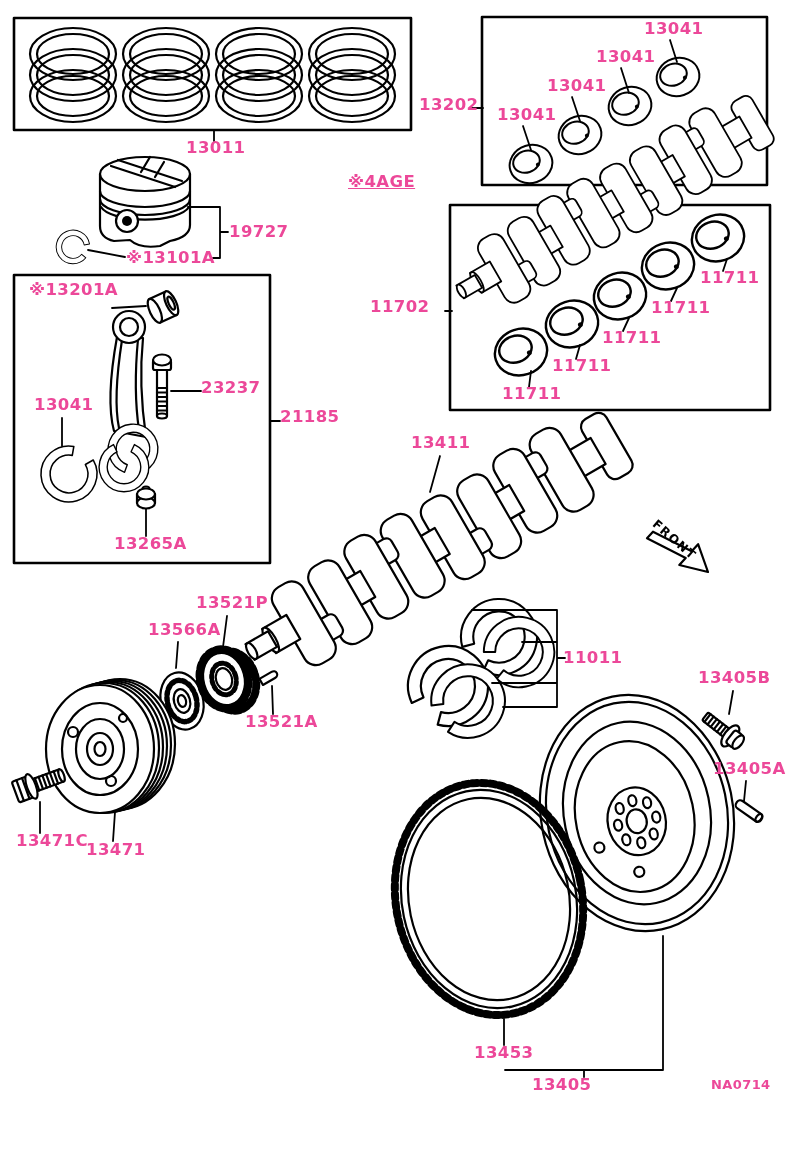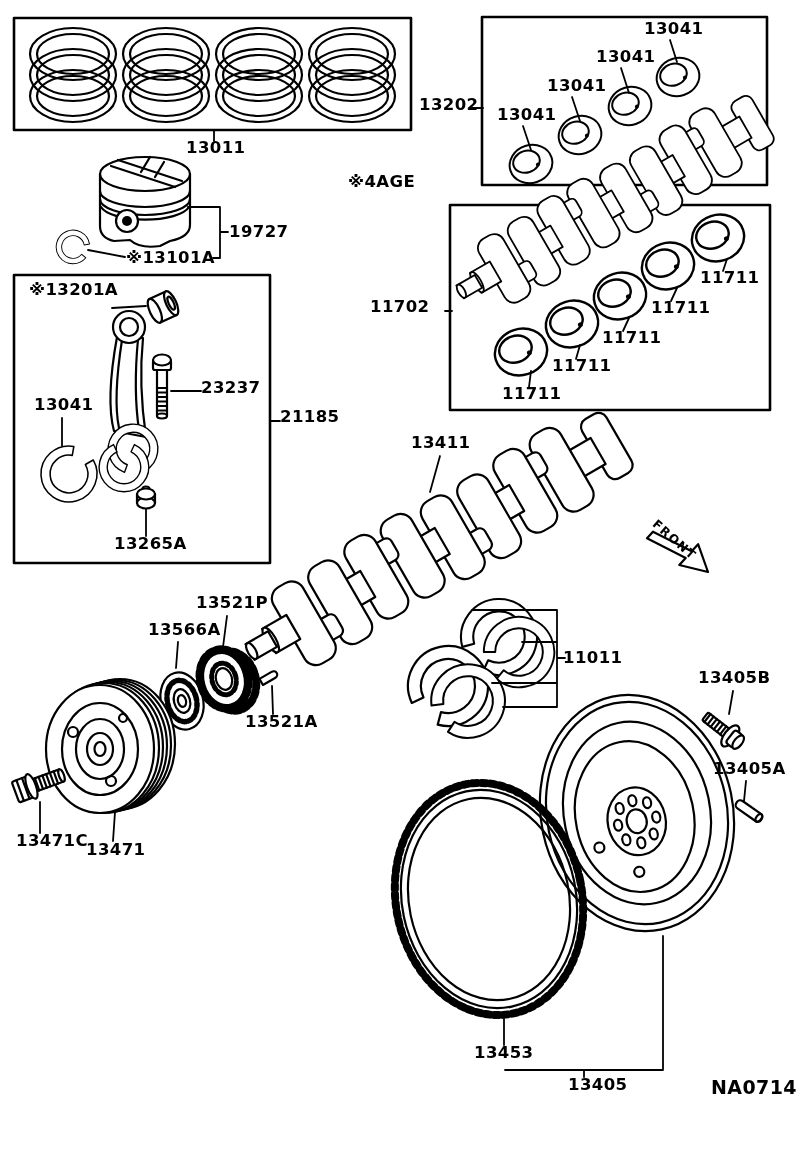--- a/index.html
+++ b/index.html
@@ -1,22 +1,22 @@
 <!DOCTYPE html>
 <html><head>
 <meta charset="utf-8">
 <style>
   html,body{margin:0;padding:0;background:#fff;}
   #stage{position:relative;width:800px;height:1152px;background:#fff;overflow:hidden;
          font-family:"DejaVu Sans","Liberation Sans",sans-serif;}
   #art{position:absolute;left:0;top:0;}
   .lbl{position:absolute;font-weight:bold;font-size:16.5px;letter-spacing:.4px;
-       color:#000000;white-space:nowrap;line-height:1;}
-  .lbl.sm{font-size:19px;}
-  .underline{}
+       color:#ec4899;white-space:nowrap;line-height:1;}
+  .lbl.sm{font-size:13px;}
+  .underline{text-decoration:underline;}
   .front{position:absolute;left:659px;top:517px;transform:rotate(41deg);
          transform-origin:0 0;font-weight:bold;font-size:12px;letter-spacing:1.5px;}
 </style>
 </head>
 <body>
 
 <div id="stage">
 
 <svg id="art" width="800" height="1152" viewBox="0 0 800 1152" stroke="#000" fill="none" stroke-width="2.2" stroke-linecap="round" stroke-linejoin="round">
 
@@ -268,17 +268,17 @@
   <div class="lbl" style="left:196px;top:595px">13521P</div>
   <div class="lbl" style="left:148px;top:622px">13566A</div>
   <div class="lbl" style="left:245px;top:714px">13521A</div>
   <div class="lbl" style="left:563px;top:650px">11011</div>
 
   <div class="lbl" style="left:698px;top:670px">13405B</div>
   <div class="lbl" style="left:713px;top:761px">13405A</div>
   <div class="lbl" style="left:16px;top:833px">13471C</div>
   <div class="lbl" style="left:86px;top:842px">13471</div>
   <div class="lbl" style="left:474px;top:1045px">13453</div>
-  <div class="lbl" style="left:568px;top:1077px">13405</div>
+  <div class="lbl" style="left:532px;top:1077px">13405</div>
 
   <div class="lbl sm" style="left:711px;top:1078px">NA0714</div>
   <div class="front">FRONT</div>
 </div>
 
 </body></html>

